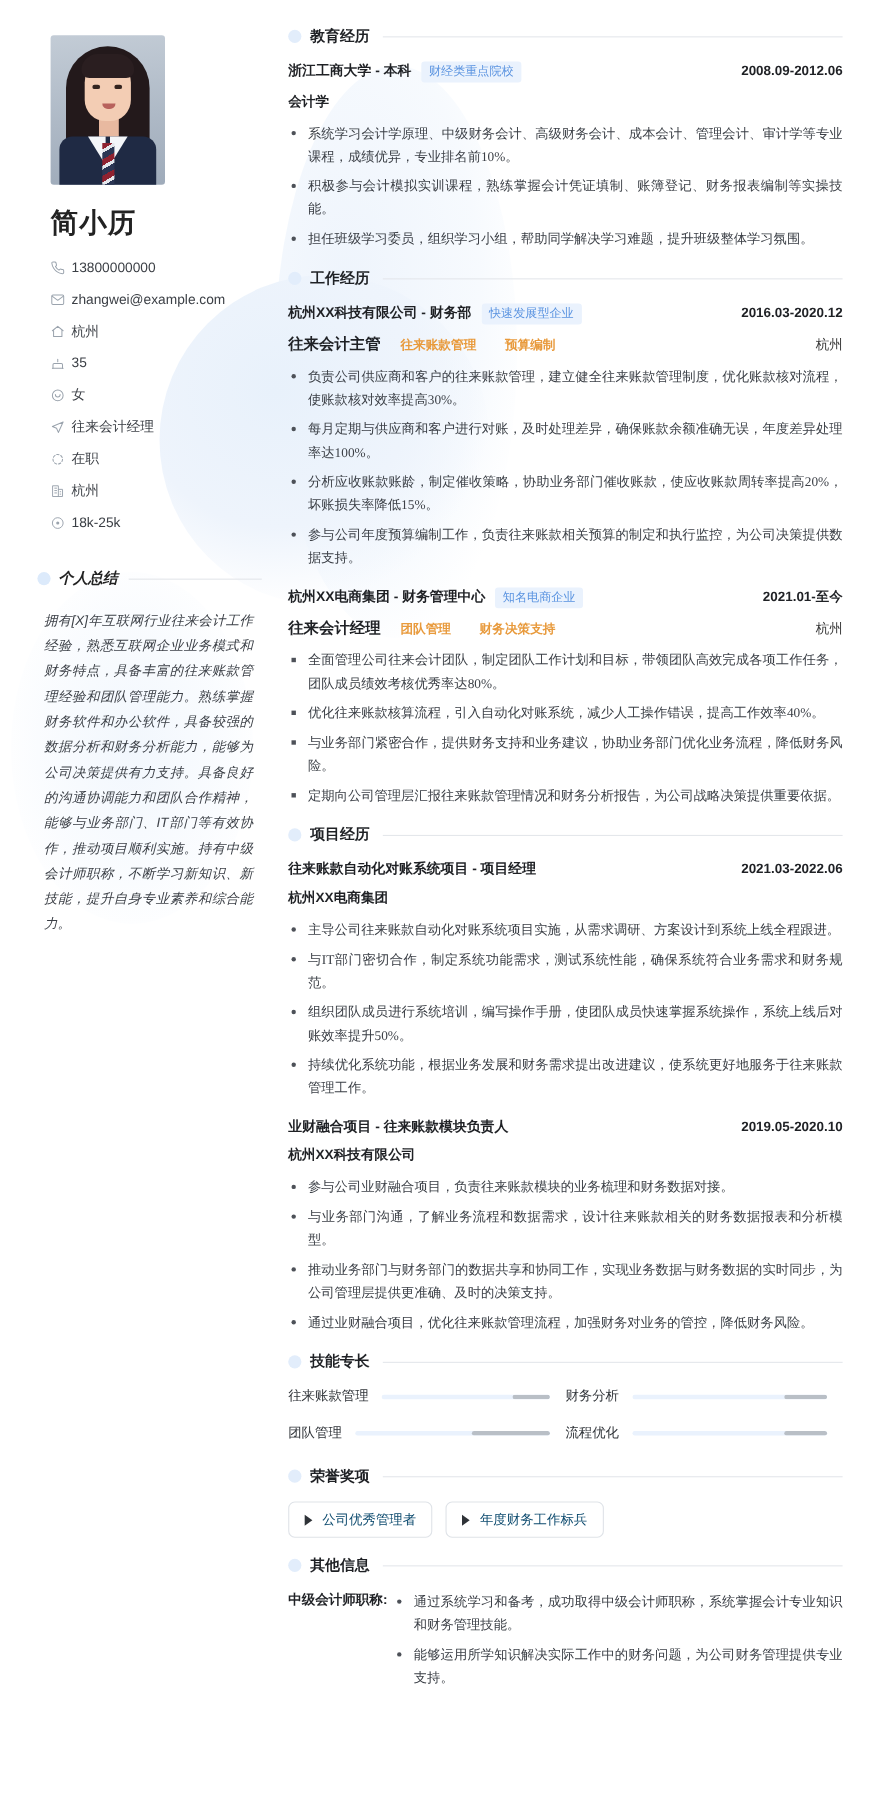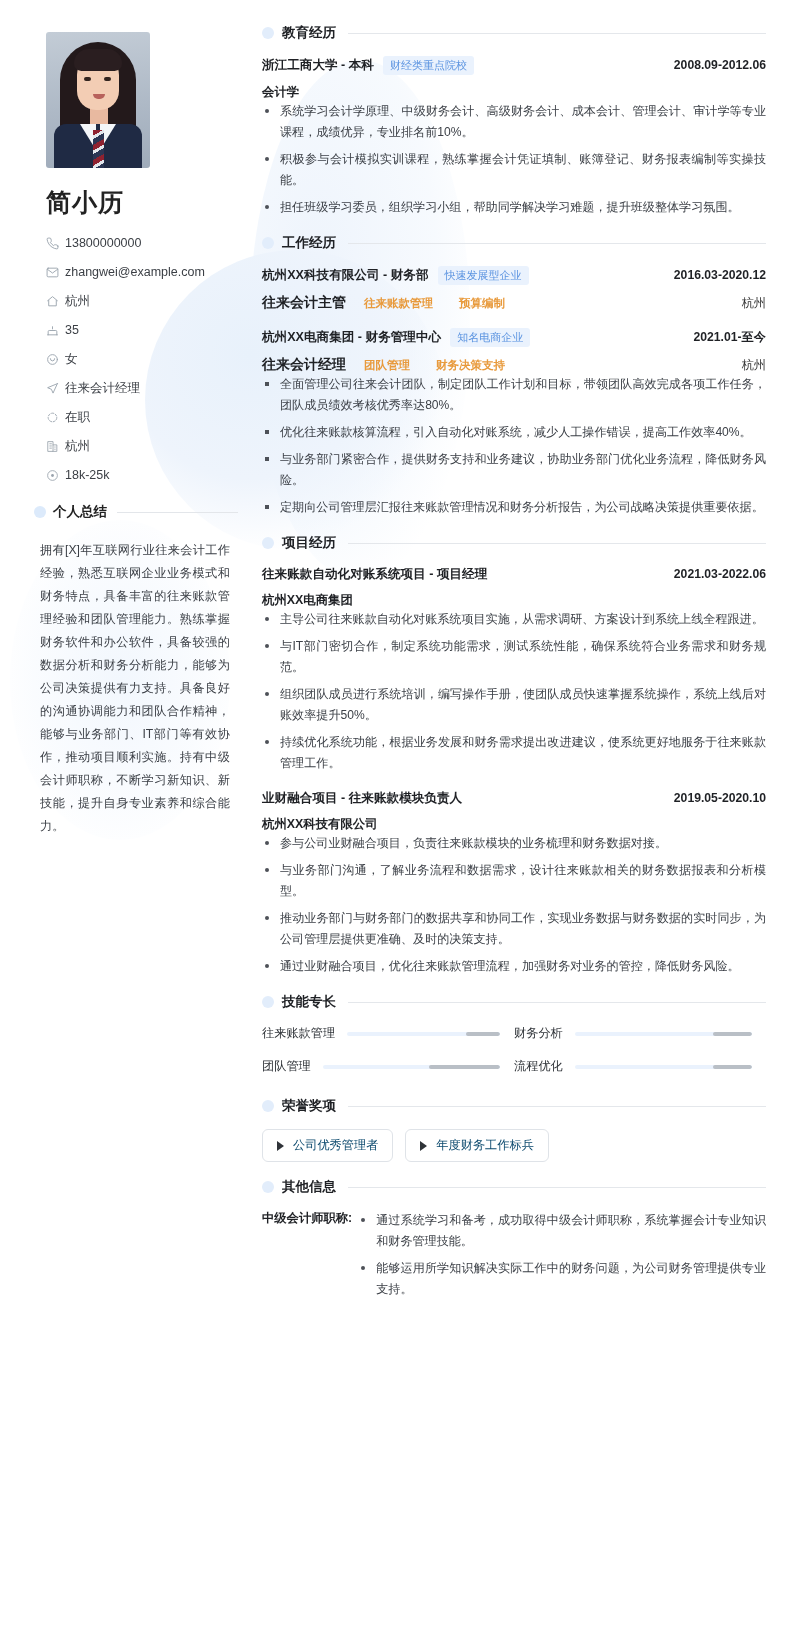--- a/index.html
+++ b/index.html
@@ -56,21 +56,21 @@
     font-size: 25px; font-weight: bold; color: #222; letter-spacing: 1px;
     margin: 18px 0 16px 12px;
   }
 
   .contact-list { margin-left: 12px; text-align: right; }
   .contact-row { display:flex; align-items:center; margin-bottom: 12px; height: 17px; }
   .contact-row .ico { width: 19px; flex:0 0 19px; color:#9aa3ad; display:flex; align-items:center; }
   .contact-row .ico svg { display:block; }
   .contact-row .txt { font-size: 12.5px; color: #3b3f45; line-height: 17px; }
 
-  .summary-block { margin-top: 19px; }
+  .summary-block { margin-top: 33px; font-style: italic; }
   .sum-head { display:flex; align-items:center; margin-left: 0; }
   .sum-dot {
     width:12px; height:12px; border-radius:50%;
     background:#dceafb; flex:0 0 12px; margin-right:7px;
   }
   .sum-title { font-size:13.5px; font-weight:bold; color:#222; white-space:nowrap; }
   .sum-rule { height:1px; background:#e3e6ea; flex:1 1 auto; margin-left:10px; }
   .sum-text {
     margin: 18px 0 0 6px;
     font-size: 12.2px; line-height: 23px; color: #3c4047;
@@ -98,21 +98,21 @@
   .date { font-size:12.2px; font-weight:bold; color:#1f2125; white-space:nowrap; }
   .entry-row2 { display:flex; align-items:baseline; margin-top: 9px; }
   .role { font-size:14px; font-weight:bold; color:#1f2125; }
   .chip-orange {
     font-size:11.5px; color:#e89a3c; font-weight:bold;
     padding:0 8px; margin-left:10px; white-space:nowrap;
   }
   .loc { font-size:12.2px; color:#333; white-space:nowrap; }
   .subline { font-size:12.4px; font-weight:bold; color:#1f2125; margin-top:9px; }
 
-  ul.bullets { list-style:none; margin: 0 0 0 0; padding: 0; }
+  ul.bullets { list-style:none; margin: 10px 0 0 0; padding: 0; font-family: Liberation Serif, serif; }
   ul.bullets li {
     position: relative; padding-left: 18px;
     font-size: 12.1px; line-height: 21px; color: #3c4047;
     margin-bottom: 6px; text-align: justify;
   }
   ul.bullets li::before {
     content:""; position:absolute; left:3px; top:8px;
     width:4px; height:4px; border-radius:50%; background:#4d5158;
   }
   ul.bullets.square li::before { border-radius:0; width:4px; height:4px; }
@@ -317,20 +317,26 @@
           <span class="spacer"></span>
           <span class="date">2016.03-2020.12</span>
         </div>
         <div class="entry-row2">
           <span class="role">往来会计主管</span>
           <span class="chip-orange">往来账款管理</span>
           <span class="chip-orange">预算编制</span>
           <span class="spacer"></span>
           <span class="loc">杭州</span>
         </div>
+        <ul class="bullets">
+          <li>负责公司供应商和客户的往来账款管理，建立健全往来账款管理制度，优化账款核对流程，使账款核对效率提高30%。</li>
+          <li>每月定期与供应商和客户进行对账，及时处理差异，确保账款余额准确无误，年度差异处理率达100%。</li>
+          <li>分析应收账款账龄，制定催收策略，协助业务部门催收账款，使应收账款周转率提高20%，坏账损失率降低15%。</li>
+          <li>参与公司年度预算编制工作，负责往来账款相关预算的制定和执行监控，为公司决策提供数据支持。</li>
+        </ul>
       </div>
 
       <div class="entry">
         <div class="entry-row1">
           <span class="org">杭州XX电商集团 - 财务管理中心</span>
           <span class="chip-blue">知名电商企业</span>
           <span class="spacer"></span>
           <span class="date">2021.01-至今</span>
         </div>
         <div class="entry-row2">

